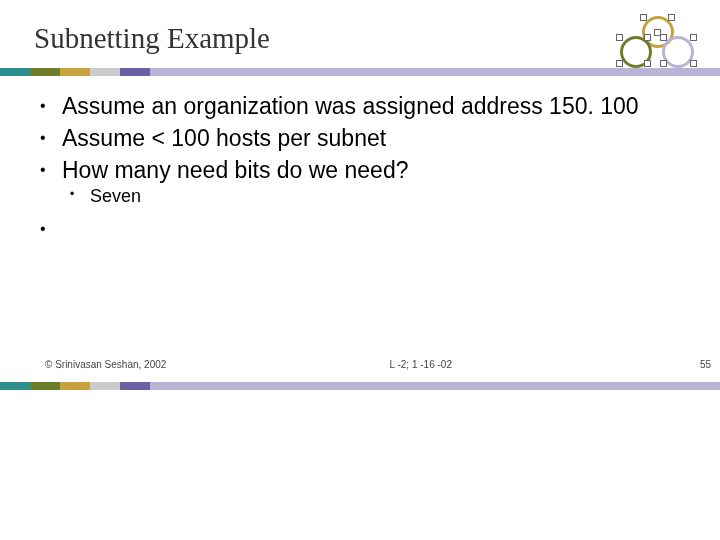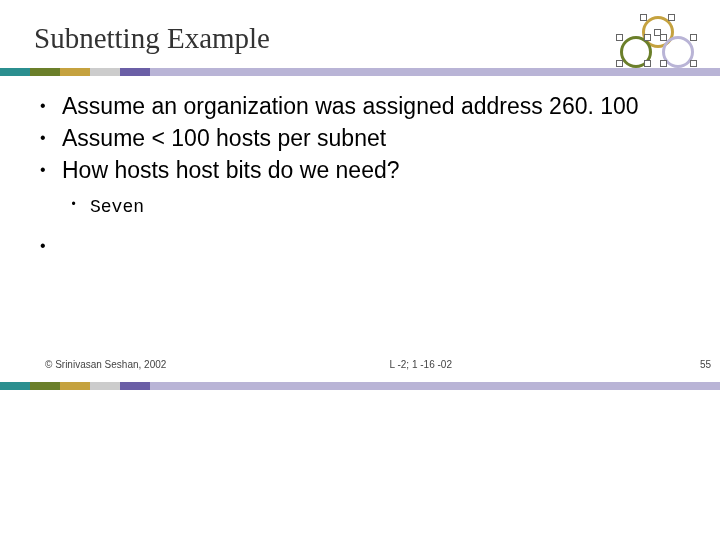--- a/index.html
+++ b/index.html
@@ -72,23 +72,22 @@
   }
   .lvl1 > li::before {
     content: "•";
     position: absolute;
     left: 2px;
     top: 4px;
     font-size: 16px;
     color: #000;
   }
   .lvl2 {
-    margin-top: 12px;
+    margin-top: 1px;
     margin-bottom: 6px;
-    font-family: Liberation Mono, monospace;
   }
   .lvl2 > li {
     font-size: 18px;
     line-height: 1.3;
     position: relative;
     padding-left: 28px;
     margin-bottom: 4px;
   }
   .lvl2 > li::before {
     content: "•";
@@ -142,24 +141,24 @@
     <div class="node" style="top:46px;left:46px"></div>
     <div class="node" style="top:46px;left:76px"></div>
   </div>
 
   <div class="title-stripe">
     <span class="stripe-cell" style="width:30px;background:#2b8f8f"></span><span class="stripe-cell" style="width:30px;background:#6b7f2a"></span><span class="stripe-cell" style="width:30px;background:#c5a23f"></span><span class="stripe-cell" style="width:30px;background:#cccccc"></span><span class="stripe-cell" style="width:30px;background:#6b5fa6"></span><span class="stripe-cell" style="width:570px;background:#b9b4d6"></span>
   </div>
 
   <div class="content">
     <ul class="lvl1">
-      <li>Assume an organization was assigned address 260. 100</li>
+      <li>Assume an organization was assigned address 150. 100</li>
       <li>Assume &lt; 100 hosts per subnet</li>
       <li>
-        <span>How hosts host bits do we need?</span>
+        <span>How many need bits do we need?</span>
         <ul class="lvl2">
           <li>Seven</li>
         </ul>
       </li>
       <li>
         <ul class="lvl2">
         </ul>
       </li>
     </ul>
   </div>

